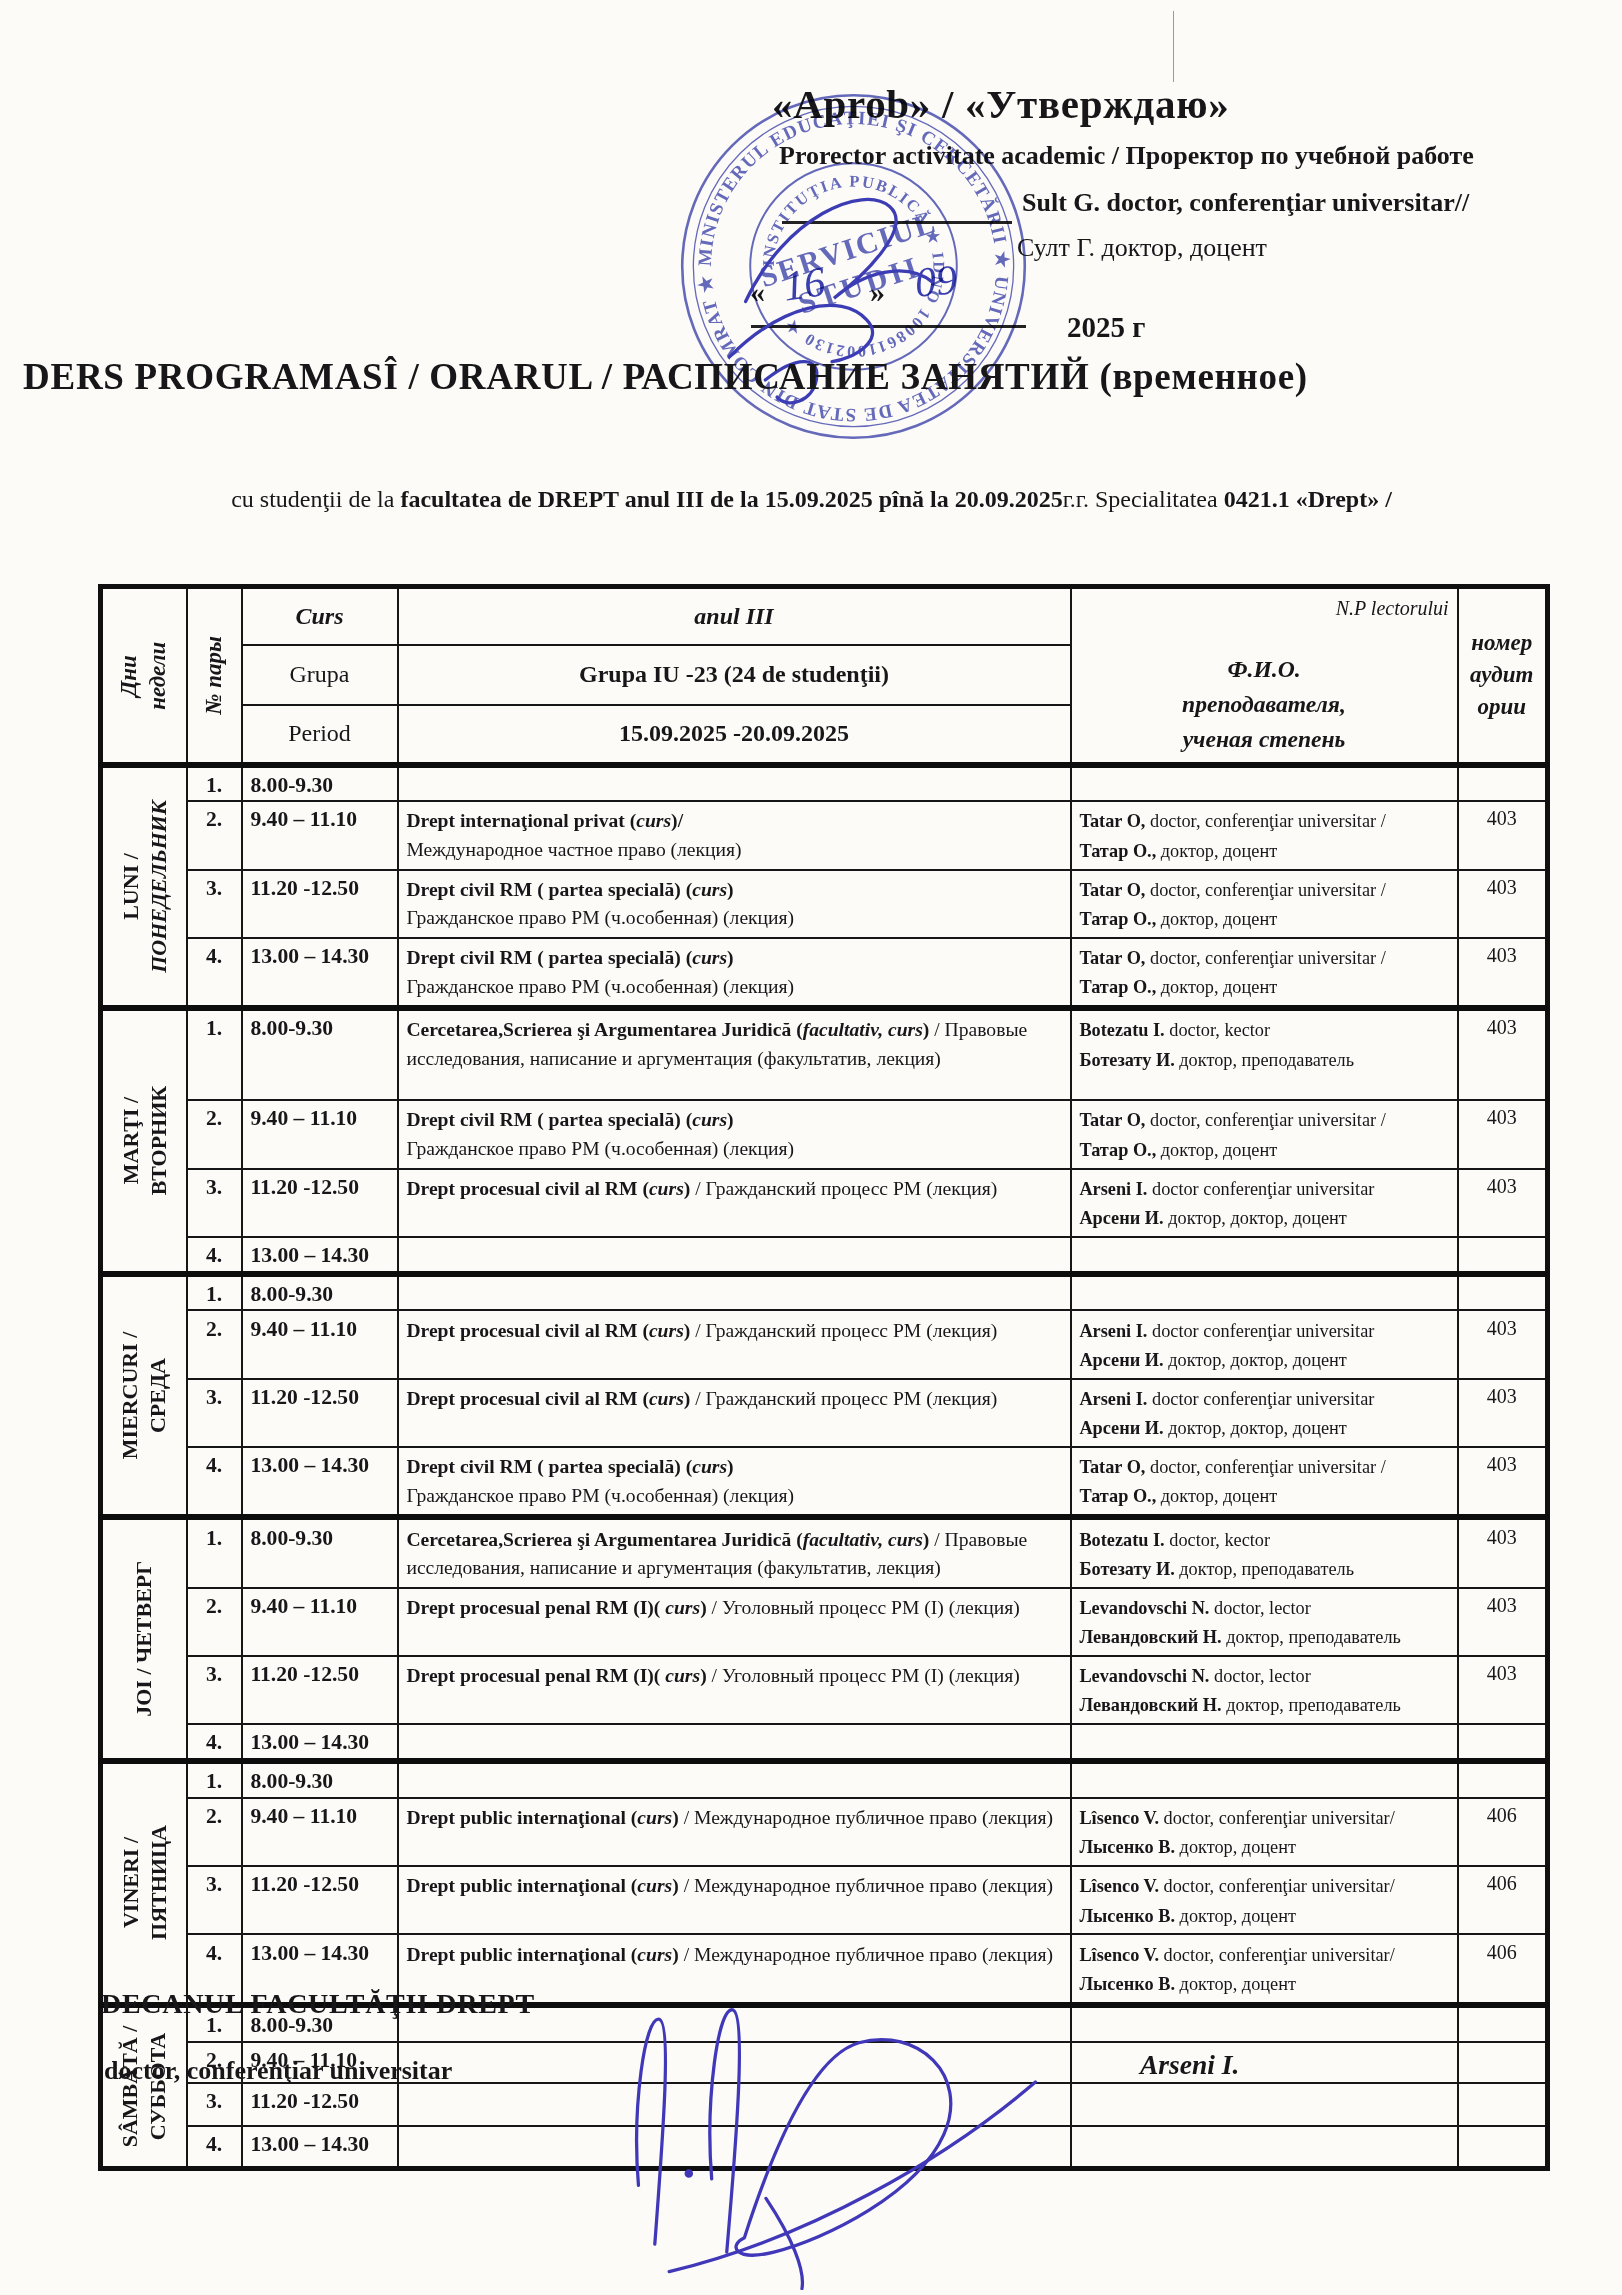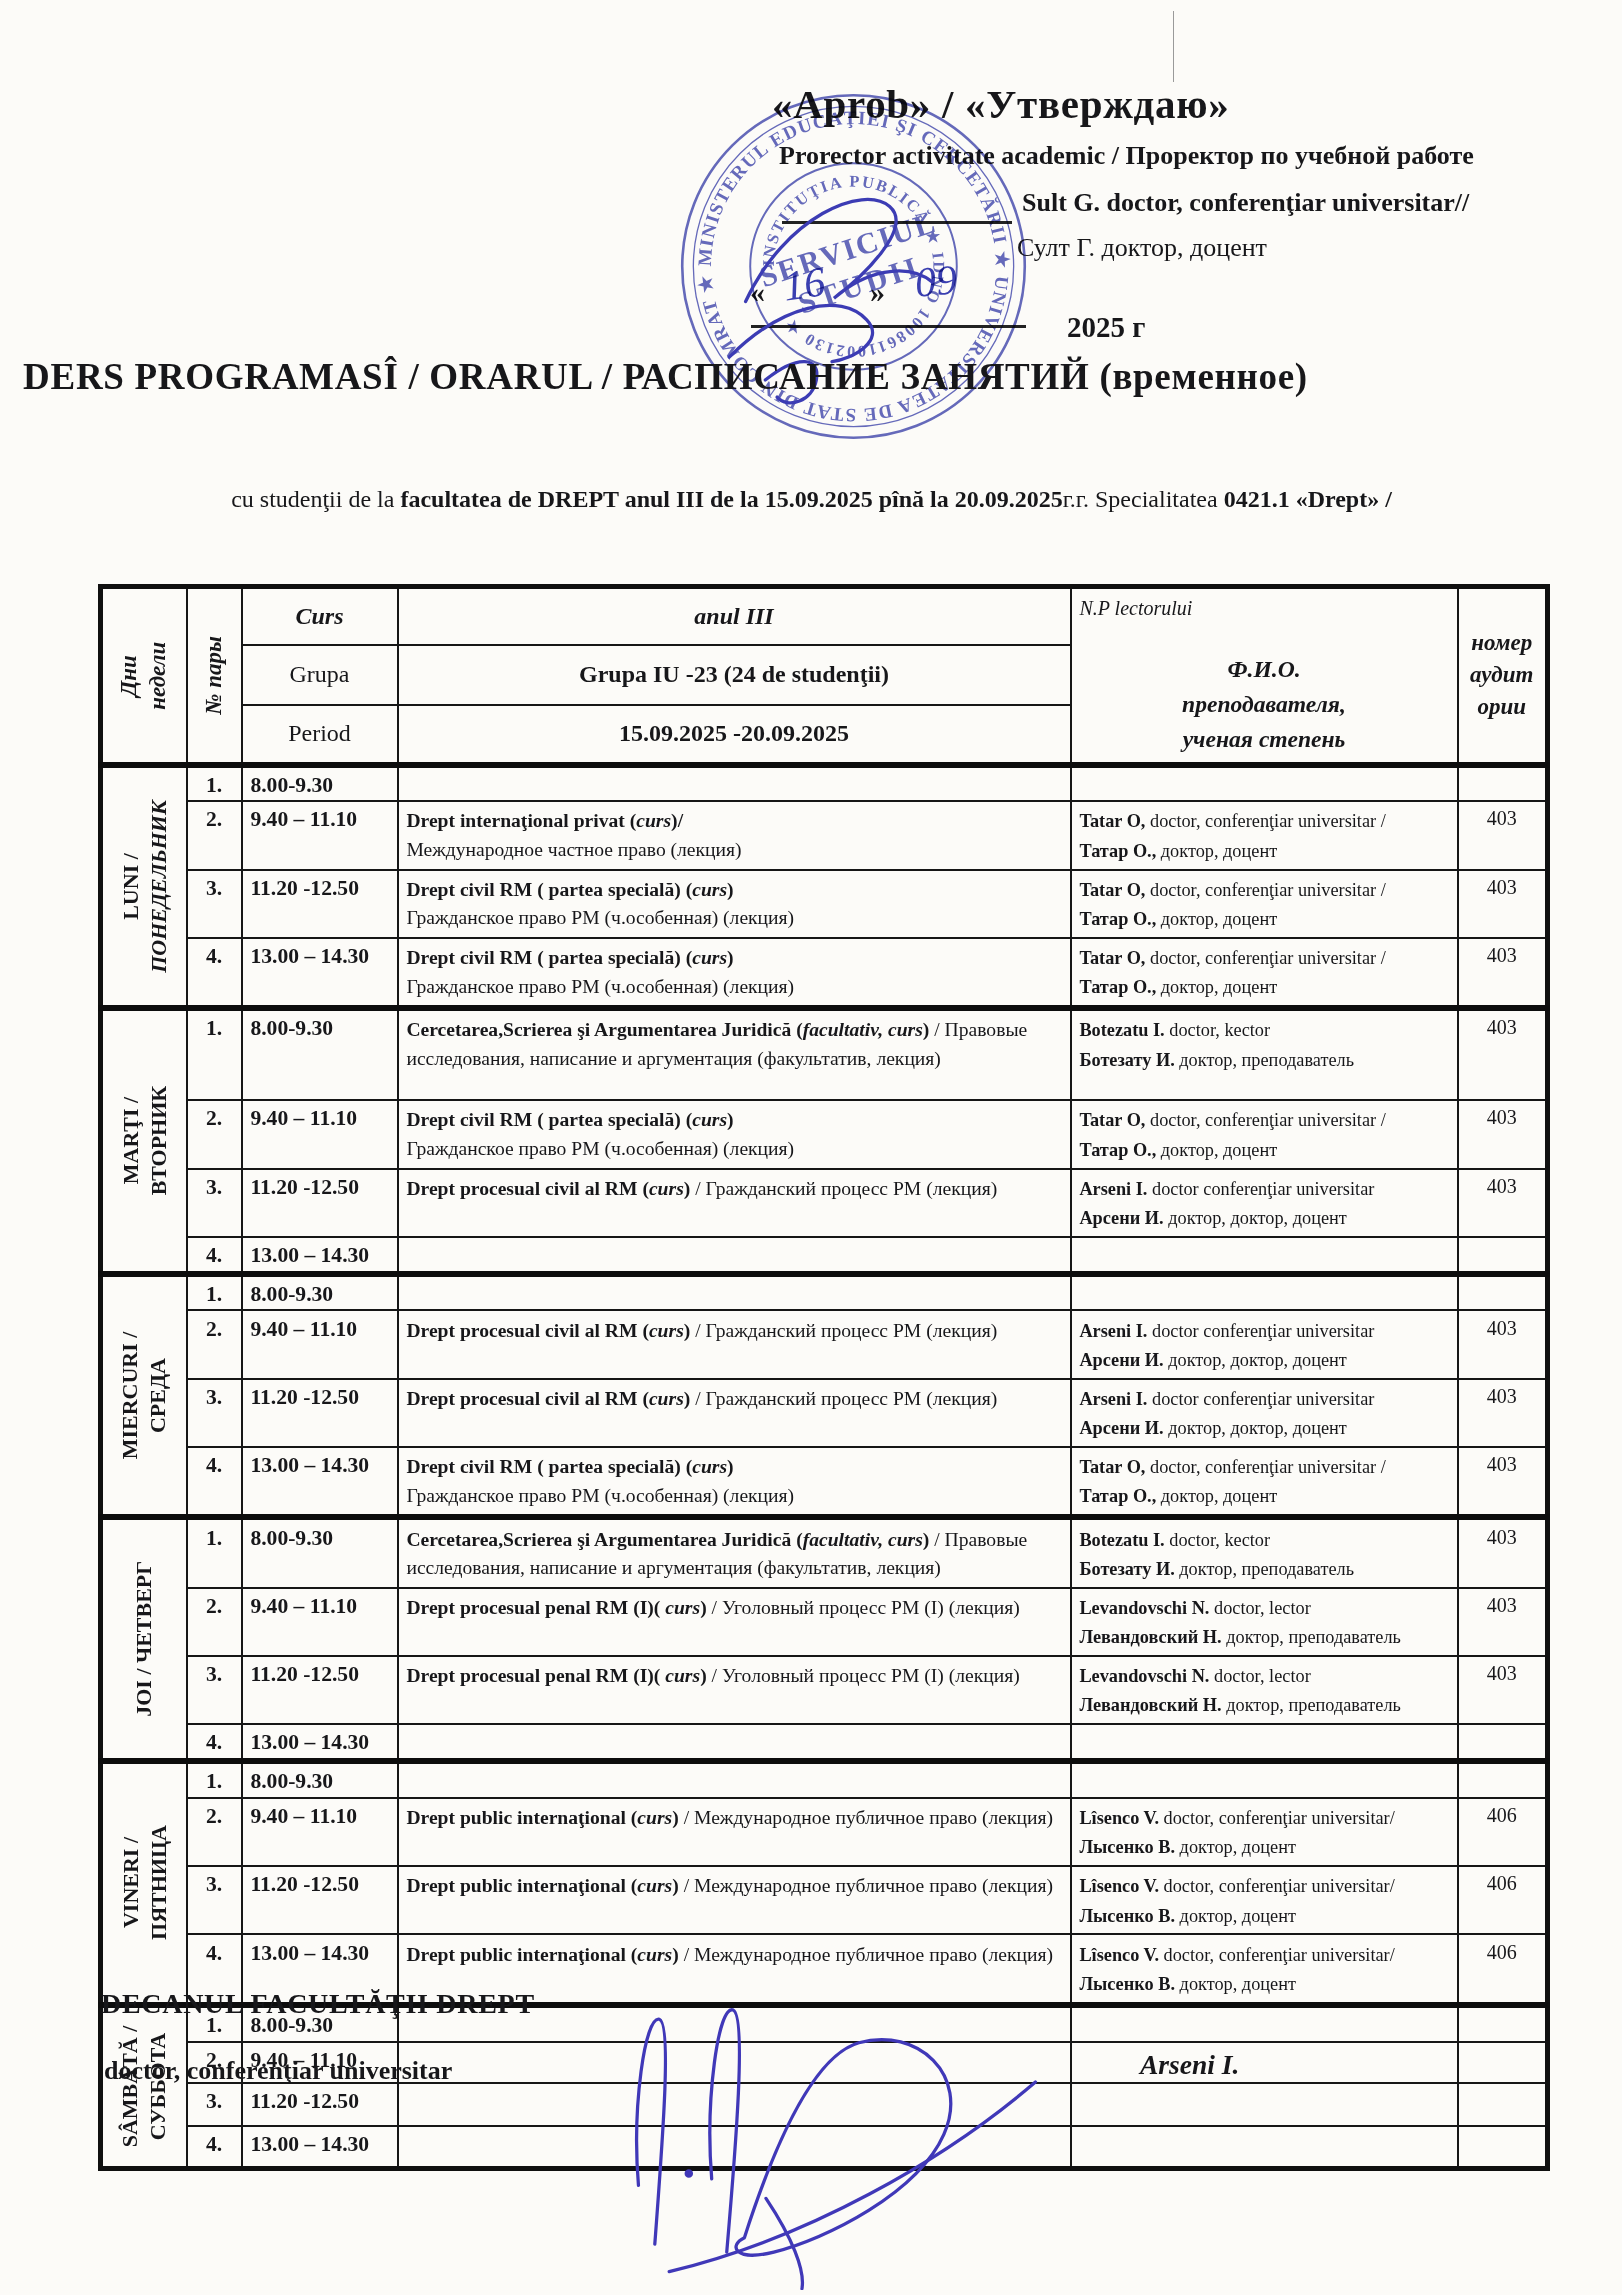--- a/index.html
+++ b/index.html
@@ -33,21 +33,21 @@
   #tbl-host{left:98px;top:584px;}
   table.sched{border-collapse:collapse;table-layout:fixed;width:1447px;border:5.9px solid #101010;}
   table.sched td{border:2px solid #161616;vertical-align:top;padding:2.6px 7.9px;overflow:hidden;}
   table.sched thead td{vertical-align:middle;}
   table.sched thead{border-bottom:6.5px solid #0d0d0d;}
   table.sched tbody{border-top:6.5px solid #0d0d0d;}
   .hc{text-align:center;}
   .h-curs{font-size:24px;font-weight:bold;font-style:italic;}
   .h-plain{font-size:24px;}
   .h-bold{font-size:24px;font-weight:bold;}
-  .h-np{font-size:20px;font-style:italic;text-align:left;padding-top:3.9px;}
+  .h-np{font-size:20px;font-style:italic;text-align:right;padding-top:3.9px;}
   .h-fio{font-size:23.6px;font-weight:bold;font-style:italic;text-align:center;margin-top:32px;line-height:1.5;}
   .h-room{font-size:23px;font-weight:bold;font-style:italic;text-align:center;line-height:1.4;padding-top:5.2px;}
   .rotcell{position:relative;padding:0 !important;}
   .rot{position:absolute;inset:0;display:flex;align-items:center;justify-content:center;}
   .rotin{transform:rotate(-90deg);white-space:nowrap;text-align:center;line-height:1.25;}
   .hdrot{font-size:23px;font-weight:bold;font-style:italic;}
   .dayrot{font-size:22px;font-weight:bold;}
   .numcell{text-align:center;font-size:21.6px;font-weight:bold;padding-top:5.2px !important;}
   .tmcell{font-size:21.6px;font-weight:bold;white-space:nowrap;padding-top:5.2px !important;}
   .crs{font-size:19.6px;line-height:1.45;padding-top:2.6px;}

